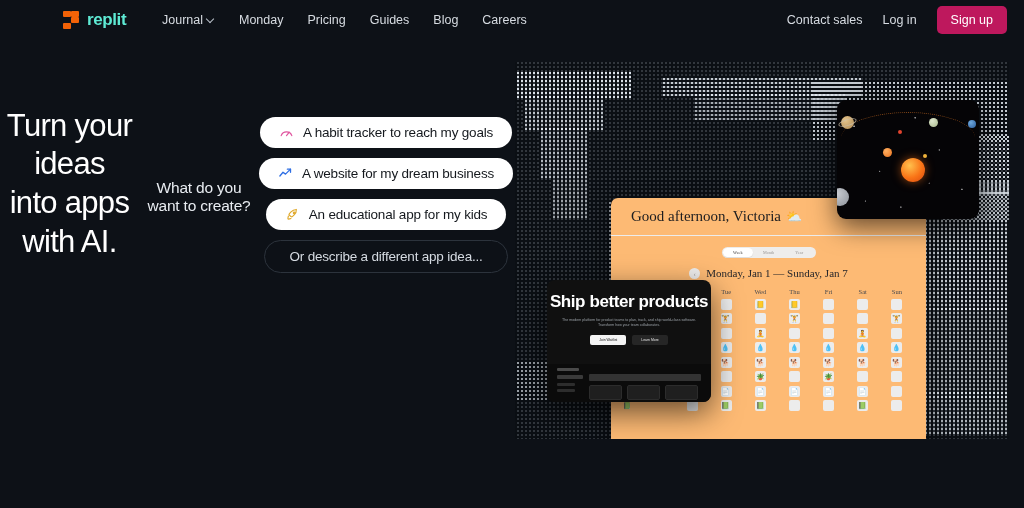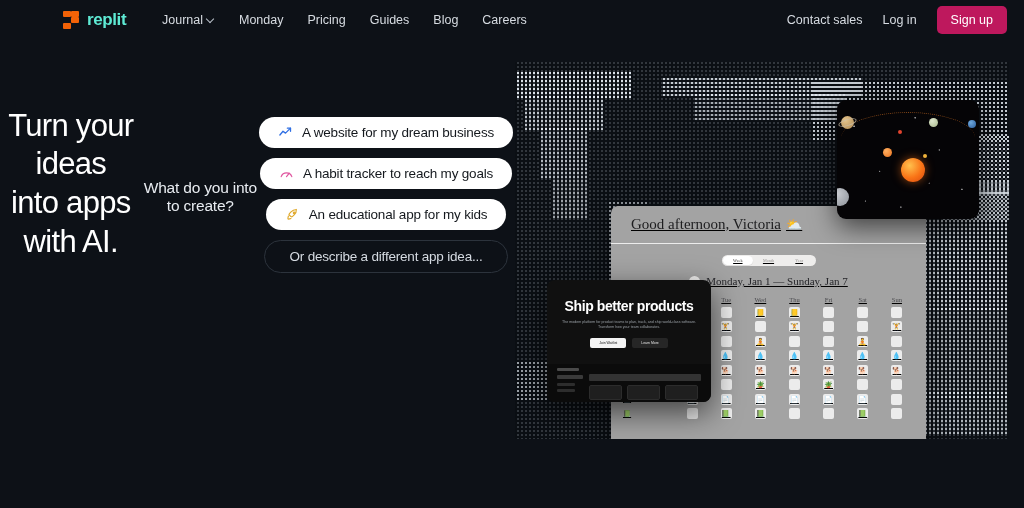--- a/index.html
+++ b/index.html
@@ -110,23 +110,23 @@
   .l8 { left:330px; top:74px;  width:166px; height:60px; opacity:.95; }
   .l9 { left:356px; top:130px; width:140px; height:120px; opacity:.9; }
   .l10{ left:400px; top:246px; width:96px;  height:90px; opacity:.75; }
   .l11{ left:0px;   top:300px; width:180px; height:40px; opacity:.6; }
   .l12{ left:120px; top:330px; width:376px; height:44px; opacity:.78; }
   .l13{ left:96px;  top:140px; width:40px;  height:80px; opacity:.55; }
   .l14{ left:430px; top:120px; width:66px;  height:40px; opacity:.7; }
 
   
   .habit-card {
-    position:absolute; left:98px; top:144px; width:315px; height:252px;
-    background:#a3a3a3; border-radius:7px;
-    box-shadow:0 8px 28px rgba(0,0,0,.45); overflow:hidden;text-decoration:underline;
+    position:absolute; left:98px; top:136px; width:315px; height:252px;
+    background:#fdba74; border-radius:7px;
+    box-shadow:0 8px 28px rgba(0,0,0,.45); overflow:hidden;
   }
   .habit-head {
     height:38px; display:flex; align-items:center; padding-left:20px;
     border-bottom:1px solid #ececec;
     font-family:"Liberation Serif", serif; font-size:15px; color:#1d1d1f;
   }
   .habit-head .cloud { margin-left:5px; font-size:13px; }
   .seg {
     margin:11px auto 0; width:94px; height:11px; background:#eeedec;
     border-radius:999px; display:flex; align-items:center; padding:1px;
@@ -214,22 +214,22 @@
   .p-moon  { left:-6px; top:88px; width:18px; height:18px;
     background:radial-gradient(circle at 35% 32%, #c9ccd1, #8d9299); }
 
   
   .dark-card {
     position:absolute; left:34px; top:218px; width:164px; height:122px;
     background:#101010; border-radius:8px; overflow:hidden;
     box-shadow:0 10px 30px rgba(0,0,0,.6);
   }
   .dc-title {
-    margin-top:18px; text-align:center; color:#fff;
-    font-size:14px; font-weight:bold; line-height:1.15; letter-spacing:-0.4px;
+    margin-top:12px; text-align:center; color:#fff;
+    font-size:17px; font-weight:bold; line-height:1.15; letter-spacing:-0.4px;
   }
   .dc-sub {
     margin:6px 12px 0; text-align:center; color:#9aa0a6;
     font-size:3.6px; line-height:1.5;
   }
   .dc-btns { margin-top:7px; display:flex; gap:6px; justify-content:center; }
   .dc-btn {
     font-size:3.4px; padding:3px 9px; border-radius:2px;
     background:#f4f4f4; color:#111; cursor:pointer;
   }
@@ -282,41 +282,41 @@
     <div class="nav-link">Log in</div>
     <div class="signup-btn">Sign up</div>
   </div>
 </div>
 
 <div class="hero-left">
   <div class="hero-title">
     <div>Turn your ideas</div>
     <div>into apps with AI.</div>
   </div>
-  <div class="hero-sub">What do you into to create?</div>
+  <div class="hero-sub">What do you want to create?</div>
 
   <div class="pills">
+    <div class="pill">
+      <span>
+        <svg width="15" height="15" viewBox="0 0 24 24" fill="none" stroke="#e0559f" stroke-width="1.9" stroke-linecap="round" stroke-linejoin="round">
+          <path d="M3.5 17a9 9 0 0 1 17 0"></path>
+          <line x1="12" y1="17" x2="16.5" y2="11.5"></line>
+        </svg>
+      </span>
+      <span>A habit tracker to reach my goals</span>
+    </div>
+
     <div class="pill">
       <span>
         <svg width="15" height="15" viewBox="0 0 24 24" fill="none" stroke="#2f6fe4" stroke-width="2.1" stroke-linecap="round" stroke-linejoin="round">
           <polyline points="3 16 8 10 12 13 20 5"></polyline>
           <polyline points="15 5 20 5 20 10"></polyline>
         </svg>
       </span>
       <span>A website for my dream business</span>
-    </div>
-
-    <div class="pill">
-      <span>
-        <svg width="15" height="15" viewBox="0 0 24 24" fill="none" stroke="#e0559f" stroke-width="1.9" stroke-linecap="round" stroke-linejoin="round">
-          <path d="M3.5 17a9 9 0 0 1 17 0"></path>
-          <line x1="12" y1="17" x2="16.5" y2="11.5"></line>
-        </svg>
-      </span>
-      <span>A habit tracker to reach my goals</span>
     </div>
 
     <div class="pill">
       <span>
         <svg width="15" height="15" viewBox="0 0 24 24" fill="none" stroke="#e0a92b" stroke-width="1.8" stroke-linecap="round" stroke-linejoin="round">
           <path d="M5.5 14.5c-1 2.5-.8 4.8-.8 4.8s2.3.2 4.8-.8"></path>
           <path d="M9 15l-2.2-2.2c-.5-.5-.5-1.3 0-1.9l2.4-2.6c2.4-2.6 5.6-4.2 9-4.4.3 3.4-1.3 6.6-3.9 9l-2.6 2.4c-.6.5-1.4.5-1.9 0L9 15z"></path>
           <circle cx="14.6" cy="9.4" r="1.3"></circle>
         </svg>
       </span>

